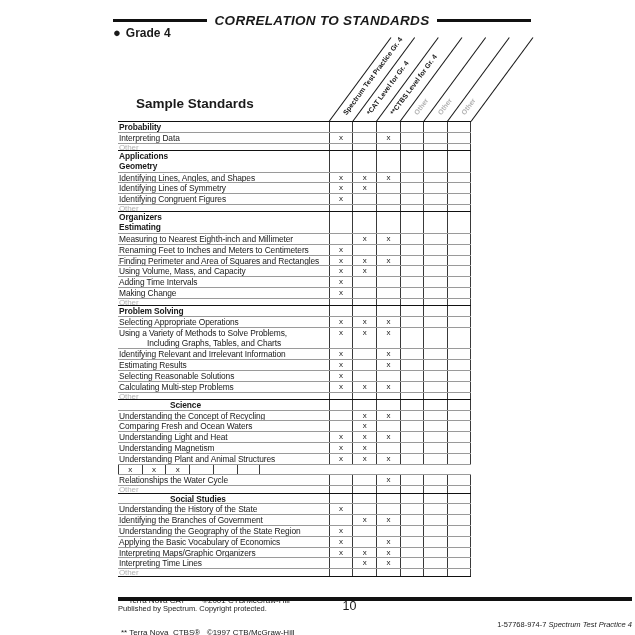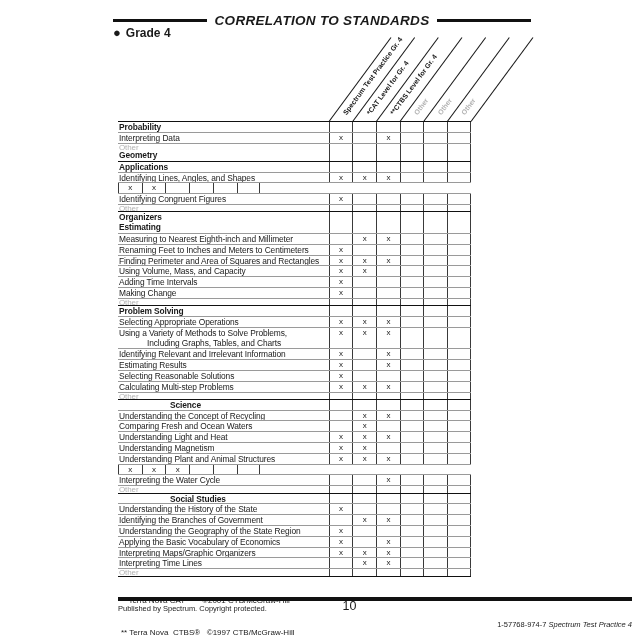--- a/index.html
+++ b/index.html
@@ -68,20 +68,21 @@
       <line x1="447.33" y1="101.5" x2="509.33" y2="17.5" stroke="#1a1a1a" stroke-width="1.1"></line>
       <line x1="471" y1="101.5" x2="533" y2="17.5" stroke="#1a1a1a" stroke-width="1.1"></line>
       <text transform="translate(346.5,95.5) rotate(-53.5)" font-size="7" font-weight="bold" font-family="&quot;Liberation Sans&quot;, sans-serif" fill="#1a1a1a">Spectrum Test Practice Gr. 4</text>
       <text transform="translate(370.17,95.5) rotate(-53.5)" font-size="7" font-weight="bold" font-family="&quot;Liberation Sans&quot;, sans-serif" fill="#1a1a1a">*CAT Level for Gr. 4</text>
       <text transform="translate(393.83,95.5) rotate(-53.5)" font-size="7" font-weight="bold" font-family="&quot;Liberation Sans&quot;, sans-serif" fill="#1a1a1a">**CTBS Level for Gr. 4</text>
       <text transform="translate(417.5,95.5) rotate(-53.5)" font-size="7" font-weight="bold" font-family="&quot;Liberation Sans&quot;, sans-serif" fill="#b2b2b2">Other</text>
       <text transform="translate(441.17,95.5) rotate(-53.5)" font-size="7" font-weight="bold" font-family="&quot;Liberation Sans&quot;, sans-serif" fill="#b2b2b2">Other</text>
       <text transform="translate(464.83,95.5) rotate(-53.5)" font-size="7" font-weight="bold" font-family="&quot;Liberation Sans&quot;, sans-serif" fill="#b2b2b2">Other</text>
     </svg>
 
+  <div class="sample-heading">Sample Standards</div>
 
   <div class="table" id="standards-table">
       <div class="row section dark">
         <div class="lbl">Probability</div>
         <div class="cell"></div>
         <div class="cell"></div>
         <div class="cell"></div>
         <div class="cell"></div>
         <div class="cell"></div>
         <div class="cell last"></div>
@@ -97,48 +98,49 @@
       </div>
       <div class="row other">
         <div class="lbl">Other</div>
         <div class="cell"></div>
         <div class="cell"></div>
         <div class="cell"></div>
         <div class="cell"></div>
         <div class="cell"></div>
         <div class="cell last"></div>
       </div>
+      <div class="row section dark">
+        <div class="lbl">Applications</div>
+        <div class="cell"></div>
+        <div class="cell"></div>
+        <div class="cell"></div>
+        <div class="cell"></div>
+        <div class="cell"></div>
+        <div class="cell last"></div>
+      </div>
       <div class="row section merge">
         <div class="lbl">Geometry</div>
         <div class="cell"></div>
         <div class="cell"></div>
         <div class="cell"></div>
         <div class="cell"></div>
         <div class="cell"></div>
         <div class="cell last"></div>
       </div>
-      <div class="row section dark">
-        <div class="lbl">Applications</div>
-        <div class="cell"></div>
-        <div class="cell"></div>
-        <div class="cell"></div>
-        <div class="cell"></div>
-        <div class="cell"></div>
-        <div class="cell last"></div>
-      </div>
       <div class="row">
         <div class="lbl">Identifying Lines, Angles, and Shapes</div>
         <div class="cell">x</div>
         <div class="cell">x</div>
         <div class="cell">x</div>
         <div class="cell"></div>
         <div class="cell"></div>
         <div class="cell last"></div>
       </div>
       <div class="row">
+        <div class="lbl">Identifying Lines of Symmetry</div>
         <div class="cell">x</div>
         <div class="cell">x</div>
         <div class="cell"></div>
         <div class="cell"></div>
         <div class="cell"></div>
         <div class="cell last"></div>
       </div>
       <div class="row">
         <div class="lbl">Identifying Congruent Figures</div>
         <div class="cell">x</div>
@@ -366,21 +368,21 @@
       </div>
       <div class="row">
         <div class="cell">x</div>
         <div class="cell">x</div>
         <div class="cell">x</div>
         <div class="cell"></div>
         <div class="cell"></div>
         <div class="cell last"></div>
       </div>
       <div class="row">
-        <div class="lbl">Interpreting the Water Cycle</div>
+        <div class="lbl">Relationships the Water Cycle</div>
         <div class="cell"></div>
         <div class="cell"></div>
         <div class="cell">x</div>
         <div class="cell"></div>
         <div class="cell"></div>
         <div class="cell last"></div>
       </div>
       <div class="row other">
         <div class="lbl">Other</div>
         <div class="cell"></div>

